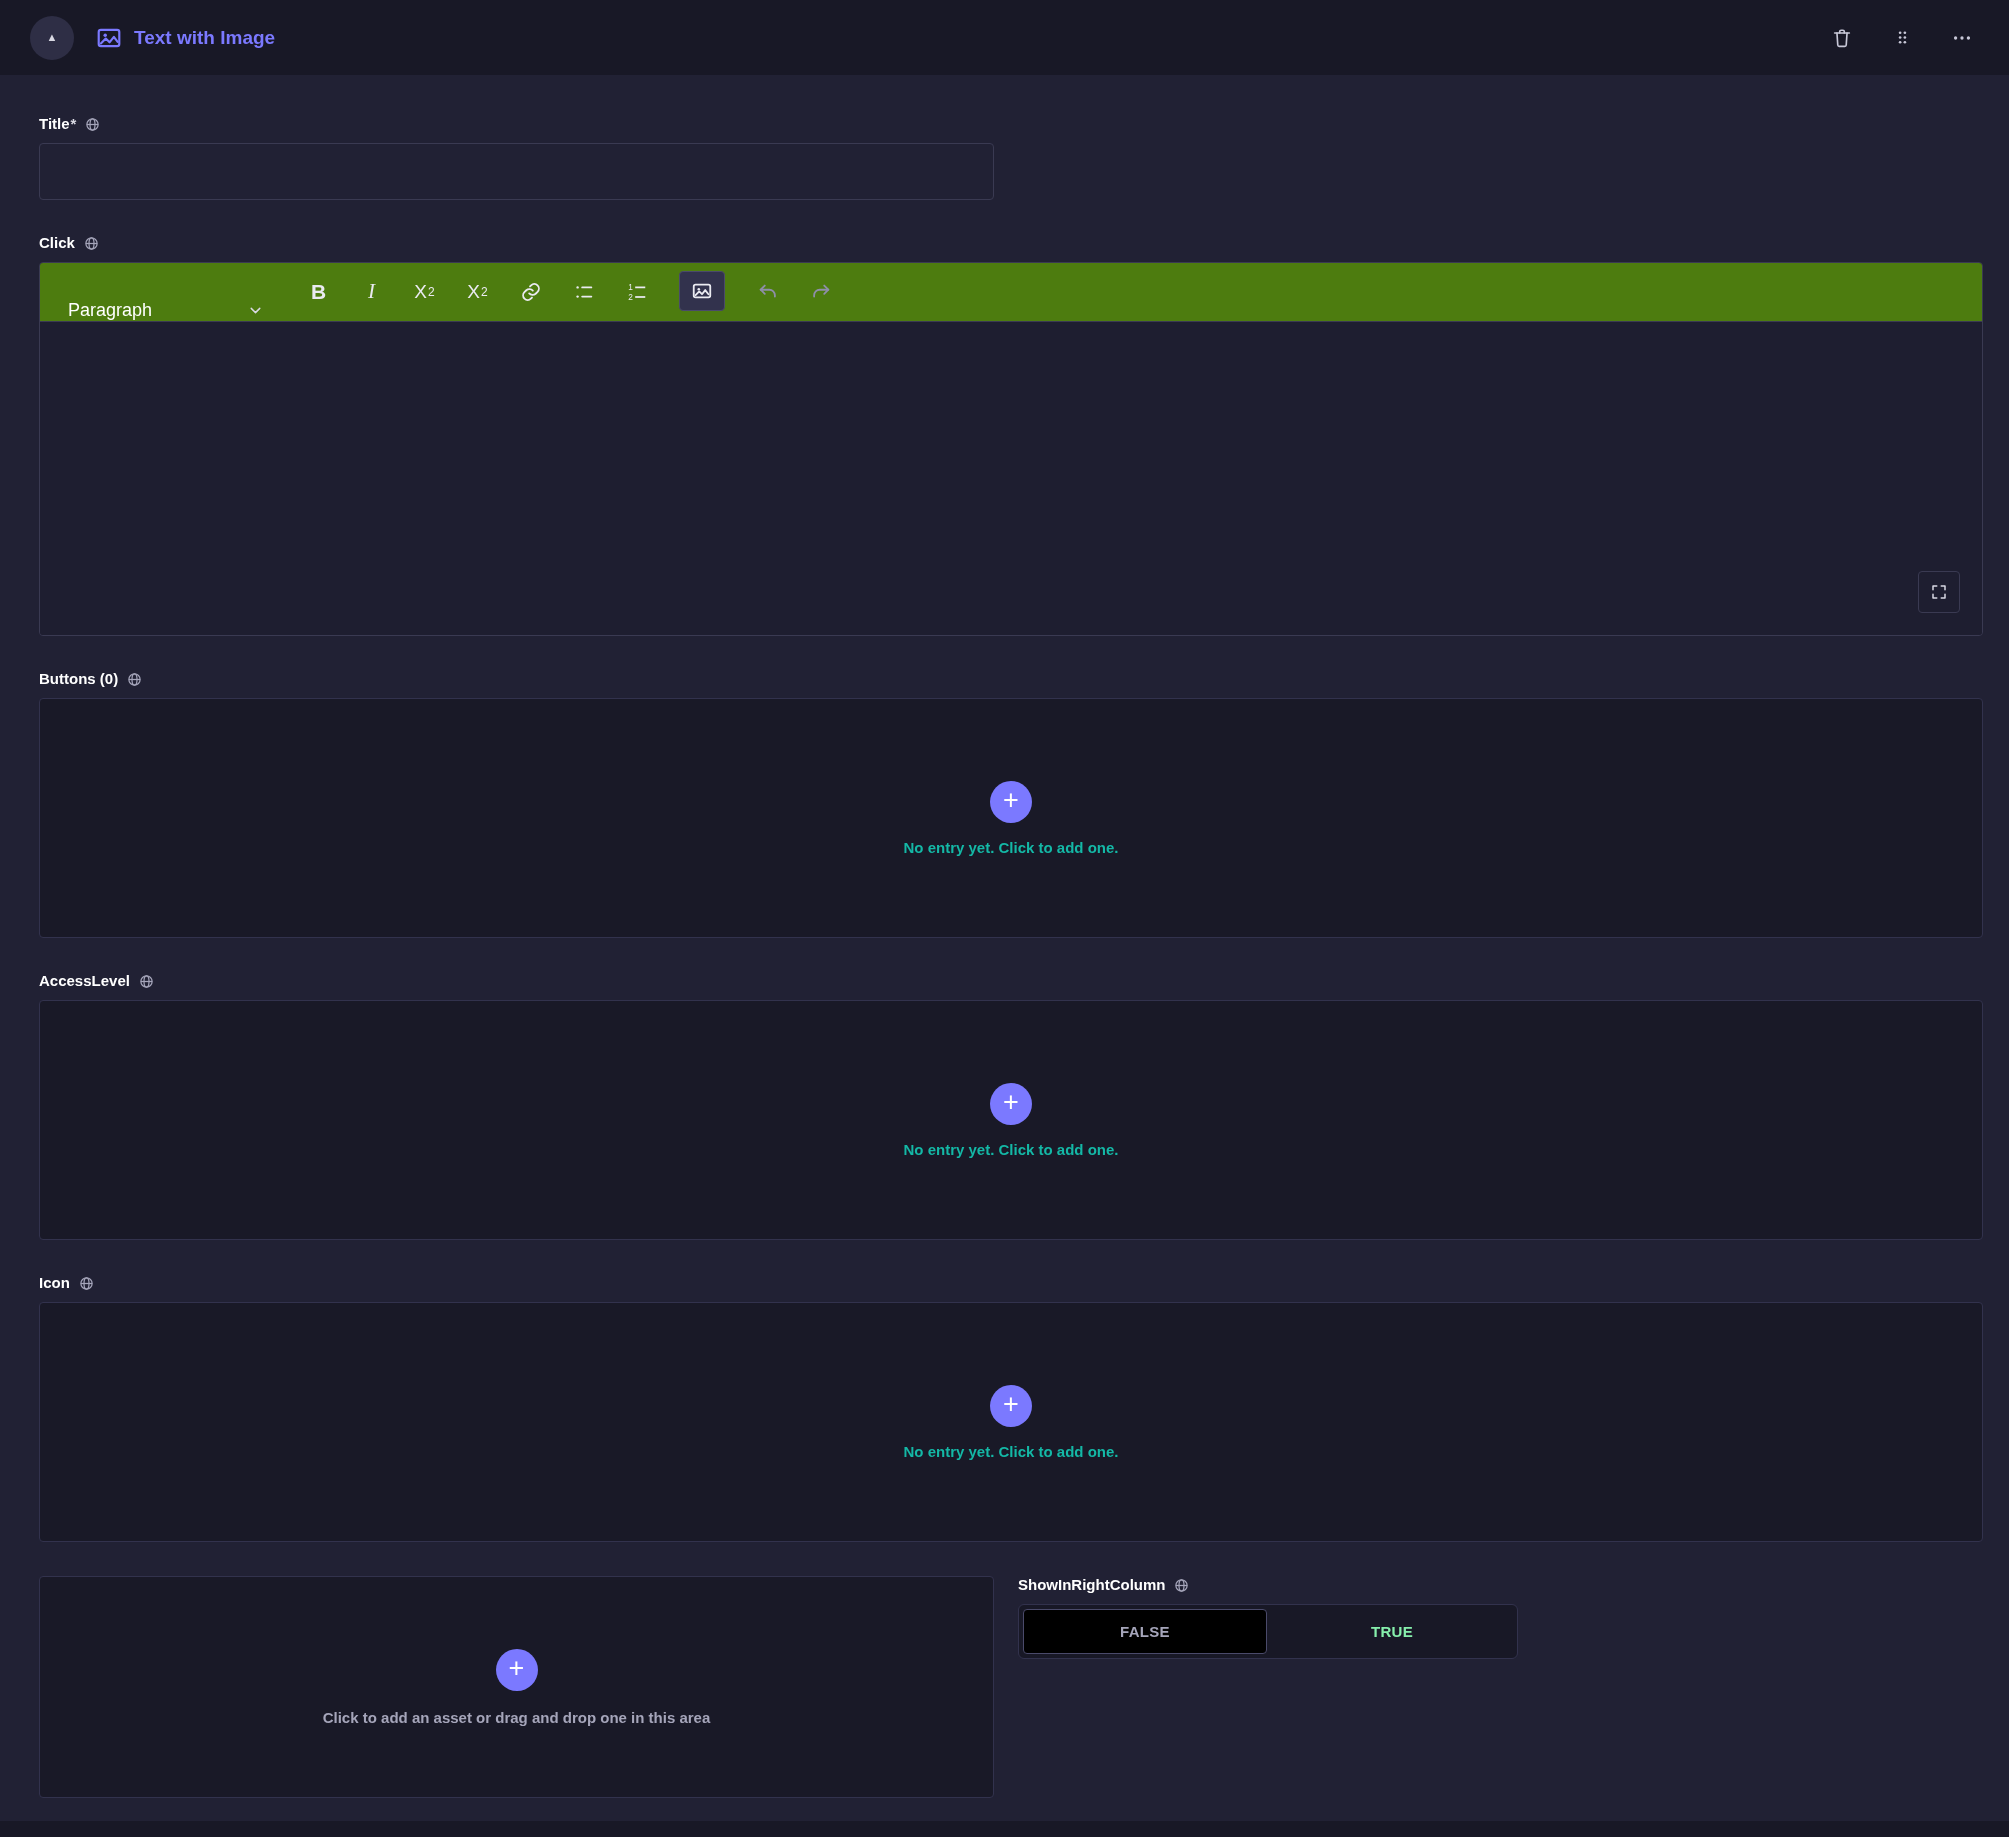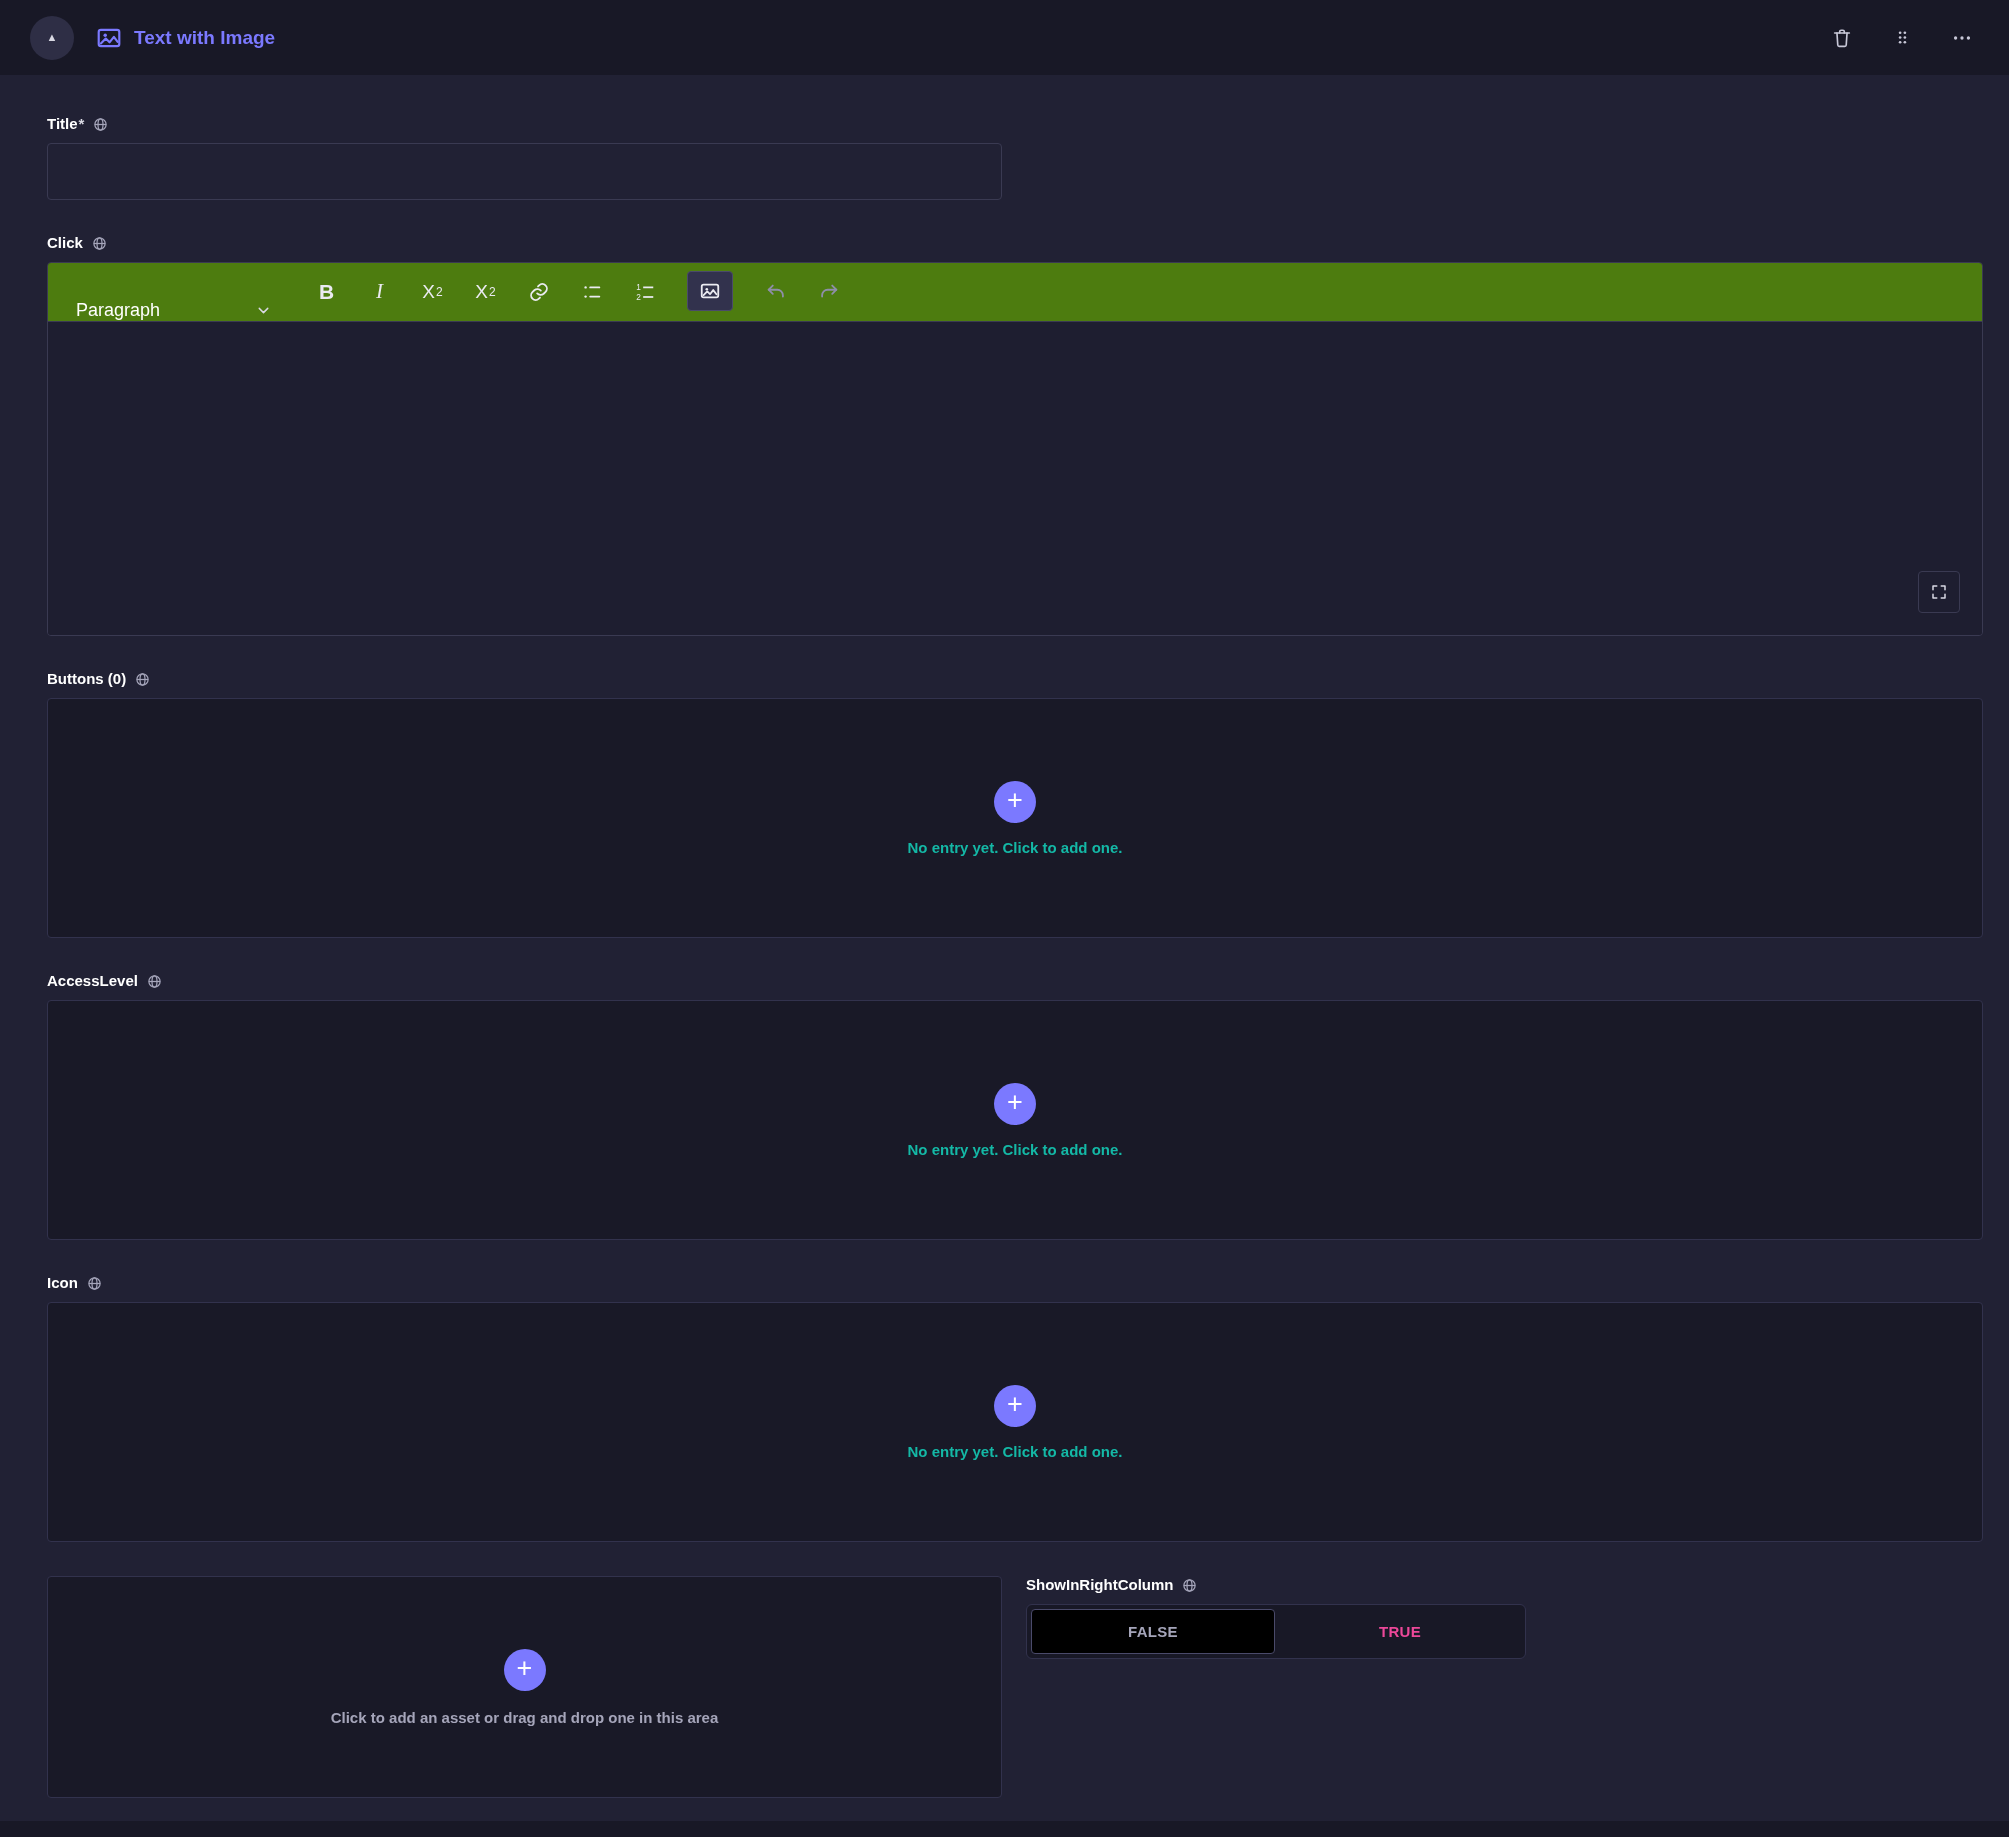--- a/index.html
+++ b/index.html
@@ -41,21 +41,21 @@
   .header-actions { display:flex; align-items:center; gap:32px; }
   .hdr-btn {
     background:transparent; border:none; cursor:pointer;
     color:#c8c8d8; display:flex; align-items:center; justify-content:center;
     width:28px; height:28px;
   }
   .hdr-btn svg { width:22px; height:22px; display:block; }
   .hdr-btn.drag svg { width:19px; height:19px; }
 
   
-  .card-body { padding:40px 27px 0 39px; flex:1;margin-left:8px; }
+  .card-body { padding:40px 27px 0 39px; flex:1; }
   .field { margin-bottom:34px; }
   .label-row { display:flex; align-items:center; gap:9px; margin-bottom:10px; height:18px; }
   .field-label { font-size:15px; font-weight:700; color:#ffffff; line-height:18px; }
   .req-mark { color:#d9d9e3; font-weight:700; margin-left:1px; }
   .globe { color:#a5a5ba; display:flex; }
   .globe svg { width:15px; height:15px; display:block; }
 
   .text-input {
     width:955px; height:57px;
     background:#212134;
@@ -149,21 +149,21 @@
     width:500px; height:55px;
     background:#181826;
     border:1px solid #32324d;
     border-radius:6px;
     padding:4px; display:flex; gap:4px;
   }
   .toggle-opt {
     flex:1; border:none; background:transparent;
     border-radius:4px; cursor:pointer;
     font-size:15px; font-weight:700; letter-spacing:0.3px;
-    color:#ec4899; font-family:"Liberation Sans", sans-serif;
+    color:#86efac; font-family:"Liberation Sans", sans-serif;
     display:flex; align-items:center; justify-content:center;
   }
   .toggle-opt.selected {
     border:1px solid #4a4a6a;
     color:#a5a5ba;
     background:#000000;
   }
 </style>
 </head>
 <body>

